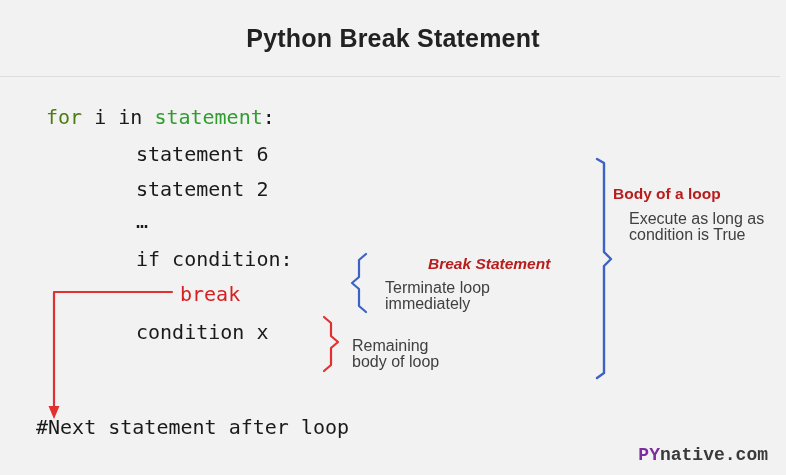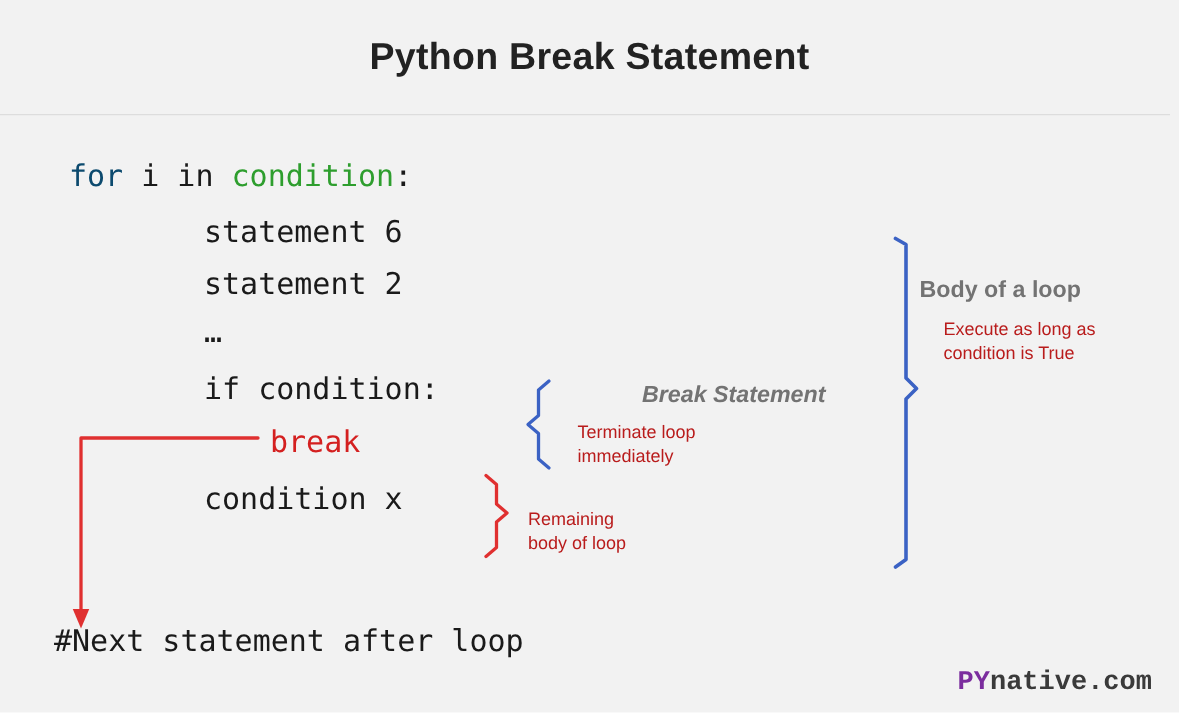--- a/index.html
+++ b/index.html
@@ -46,41 +46,41 @@
     background: #f2f2f2;
   }
 
   .code {
     position: absolute;
     font-family: "DejaVu Sans Mono", monospace;
     font-size: 20px;
     color: #1a1a1a;
     white-space: pre;
   }
-  .kw-for { color: #0c4a6e; }
+  .kw-for { color: #4d7c0f; }
   .kw-seq { color: #2e9e2e; }
   .code-break {
     position: absolute;
     font-family: "DejaVu Sans Mono", monospace;
     font-size: 20px;
     color: #d42020;
     white-space: pre;
   }
 
   .anno-title {
     position: absolute;
     font-size: 15.5px;
     font-weight: bold;
-    color: #737373;
+    color: #b91c1c;
     white-space: nowrap;
   }
   .anno-text {
     position: absolute;
-    font-size: 12px;
-    color: #b91c1c;
+    font-size: 16px;
+    color: #404040;
     line-height: 16px;
     white-space: pre;
   }
 
   .brand {
     position: absolute;
     right: 18px;
     bottom: 10px;
     font-size: 18px;
     font-weight: bold;
@@ -102,21 +102,21 @@
 <body>
 
 <div id="page">
 
   <div id="header">
     <div id="title">Python Break Statement</div>
   </div>
 
   <div id="canvas">
 
-    <div class="code" style="left:46px; top:28px;"><span class="kw-for">for</span><span> i in </span><span class="kw-seq">condition</span><span>:</span></div>
+    <div class="code" style="left:46px; top:28px;"><span class="kw-for">for</span><span> i in </span><span class="kw-seq">statement</span><span>:</span></div>
 
     <div class="code" style="left:136px; top:65px;">statement 6</div>
     <div class="code" style="left:136px; top:100px;">statement 2</div>
     <div class="code" style="left:136px; top:132px;">…</div>
     <div class="code" style="left:136px; top:170px;">if condition:</div>
     <div class="code-break" style="left:180px; top:205px;">break</div>
     <div class="code" style="left:136px; top:243px;">condition x</div>
     <div class="code" style="left:36px; top:338px;">#Next statement after loop</div>
 
     <div class="anno-title" style="left:613px; top:108px;">Body of a loop</div>

